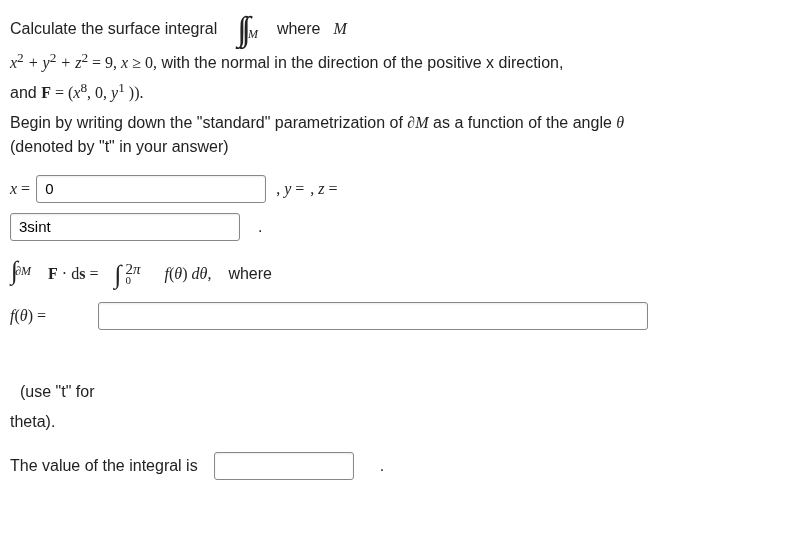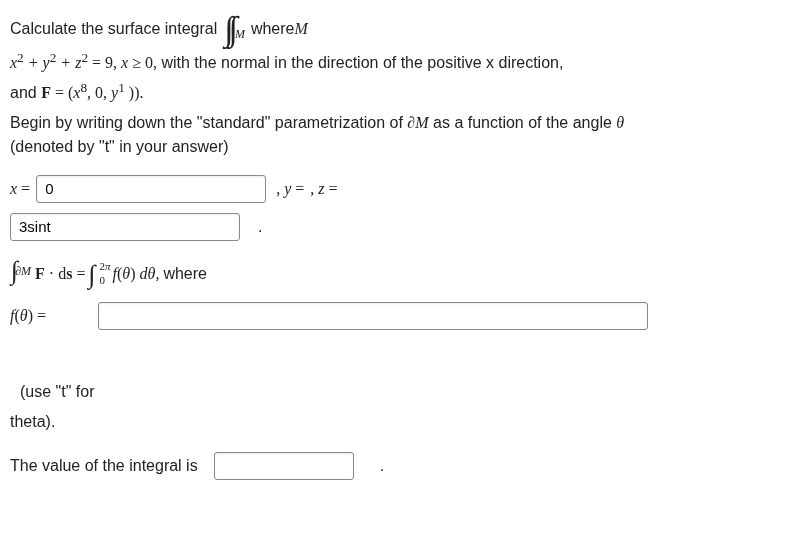--- a/index.html
+++ b/index.html
@@ -66,21 +66,21 @@
     font-style: italic;
     font-family: "Times New Roman", serif;
     margin-left: -4px;
     margin-bottom: 2px;
   }
   sup, sub { line-height: 0; }
   .flex-base {
     display: flex;
     align-items: baseline;
     flex-wrap: wrap;
-    gap: 0;
+    gap: 13px;
   }
 </style>
 </head>
 <body>
 
 <div class="para flex-base">
   <span>Calculate the surface integral</span>
   <span style="margin:0 6px;">
     <span class="int-stack">
       <span class="integral">∫</span>
@@ -118,21 +118,21 @@
 
 <div class="para flex-base" style="margin-top:16px;">
   <span class="int-stack">
     <span class="integral" style="font-size:26px;">∫</span>
     <span class="sub">∂M</span>
   </span>
   <span class="math-up">&nbsp;<span class="bold">F</span> · d<span class="bold math">s</span> = </span>
   <span style="position:relative; margin:0 2px;">
     <span class="integral" style="font-size:26px;">∫</span>
     <span class="math-up" style="font-size:11px; position:absolute; left:12px; bottom:-2px;">0</span>
-    <span class="math-up" style="font-size:11px; position:absolute; left:12px; top:-4px;">2<span class="math">π</span></span>
+    <span class="math-up" style="font-size:15px; position:absolute; left:12px; top:-4px;">2<span class="math">π</span></span>
   </span>
   <span style="width:14px; display:inline-block;"></span>
   <span class="math">f<span class="math-up">(</span>θ<span class="math-up">)</span> dθ<span class="math-up">,</span></span>
   <span style="margin-left:4px;"> where</span>
 </div>
 
 <div class="row" style="margin-top:14px;gap:48px;">
   <span class="math">f<span class="math-up">(</span>θ<span class="math-up">) =</span></span>
   <input type="text" class="w-wide" value="" style="">
   <span style="margin-left:10px;">(use "t" for</span>

